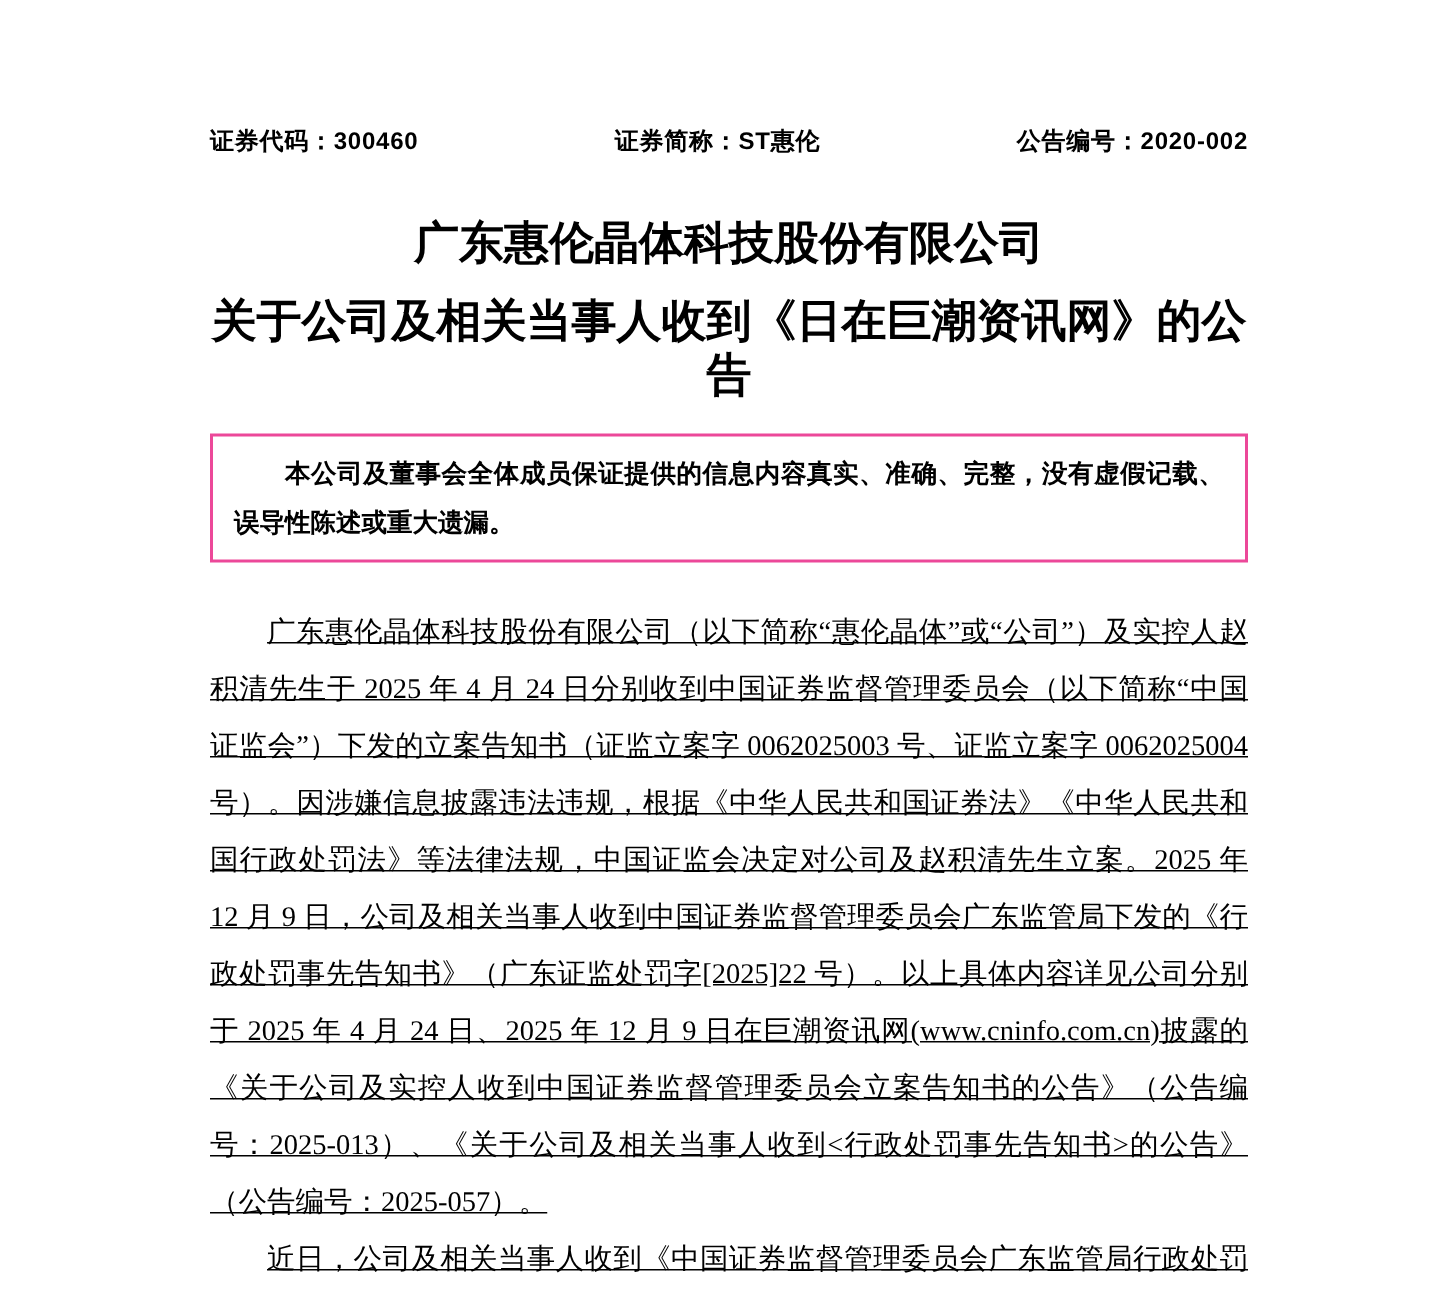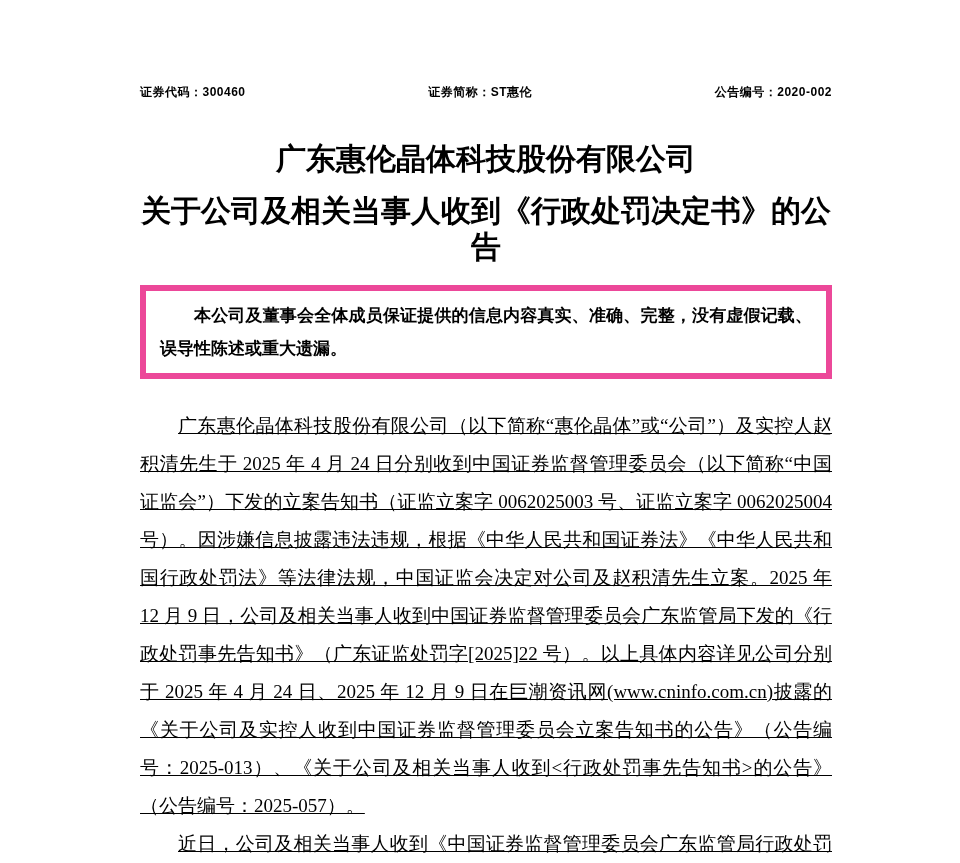--- a/index.html
+++ b/index.html
@@ -19,35 +19,35 @@
     width: 692px;
     margin-left: 140px;
     padding-top: 84px;
   }
   .header-row {
     display: flex;
     justify-content: space-between;
     align-items: baseline;
     font-family: "Liberation Sans", "DejaVu Sans", sans-serif;
     font-weight: 700;
-    font-size: 12px;
+    font-size: 16px;
     letter-spacing: 0.5px;
   }
   .title1, .title2 {
     text-align: center;
     font-family: "Liberation Sans", "DejaVu Sans", sans-serif;
     font-weight: 700;
     font-size: 30px;
     line-height: 1.2;
   }
   .title1 { margin: 40px 0 0 0; }
   .title2 { margin: 16px 0 0 0; }
   .disclaimer-box {
     margin-top: 20px;
-    border: 6px solid #ec4899;
+    border: 2px solid #ec4899;
     padding: 8px 14px;
   }
   .disclaimer {
     margin: 0;
     font-weight: 700;
     font-size: 17px;
     line-height: 33px;
     text-indent: 2em;
     text-align: justify;
   }
@@ -68,21 +68,21 @@
 
 <div class="page">
 
   <div class="header-row">
     <span>证券代码：300460</span>
     <span>证券简称：ST惠伦</span>
     <span>公告编号：2020-002</span>
   </div>
 
   <h1 class="title1">广东惠伦晶体科技股份有限公司</h1>
-  <h2 class="title2">关于公司及相关当事人收到《行政处罚决定书》的公告</h2>
+  <h2 class="title2">关于公司及相关当事人收到《日在巨潮资讯网》的公告</h2>
 
   <div class="disclaimer-box">
     <p class="disclaimer">本公司及董事会全体成员保证提供的信息内容真实、准确、完整，没有虚假记载、误导性陈述或重大遗漏。</p>
   </div>
 
   <div class="doc-body">
     <p class="para">广东惠伦晶体科技股份有限公司（以下简称“惠伦晶体”或“公司”）及实控人赵积清先生于 2025 年 4 月 24 日分别收到中国证券监督管理委员会（以下简称“中国证监会”）下发的立案告知书（证监立案字 0062025003 号、证监立案字 0062025004 号）。因涉嫌信息披露违法违规，根据《中华人民共和国证券法》《中华人民共和国行政处罚法》等法律法规，中国证监会决定对公司及赵积清先生立案。2025 年 12 月 9 日，公司及相关当事人收到中国证券监督管理委员会广东监管局下发的《行政处罚事先告知书》（广东证监处罚字[2025]22 号）。以上具体内容详见公司分别于 2025 年 4 月 24 日、2025 年 12 月 9 日在巨潮资讯网(www.cninfo.com.cn)披露的《关于公司及实控人收到中国证券监督管理委员会立案告知书的公告》（公告编号：2025-013）、《关于公司及相关当事人收到&lt;行政处罚事先告知书&gt;的公告》（公告编号：2025-057）。</p>
     <p class="para">近日，公司及相关当事人收到《中国证券监督管理委员会广东监管局行政处罚决定书》（[2025]27 号）（以下简称“《行政处罚决定书》”），现将相关情况公告如下：</p>
   </div>
 

